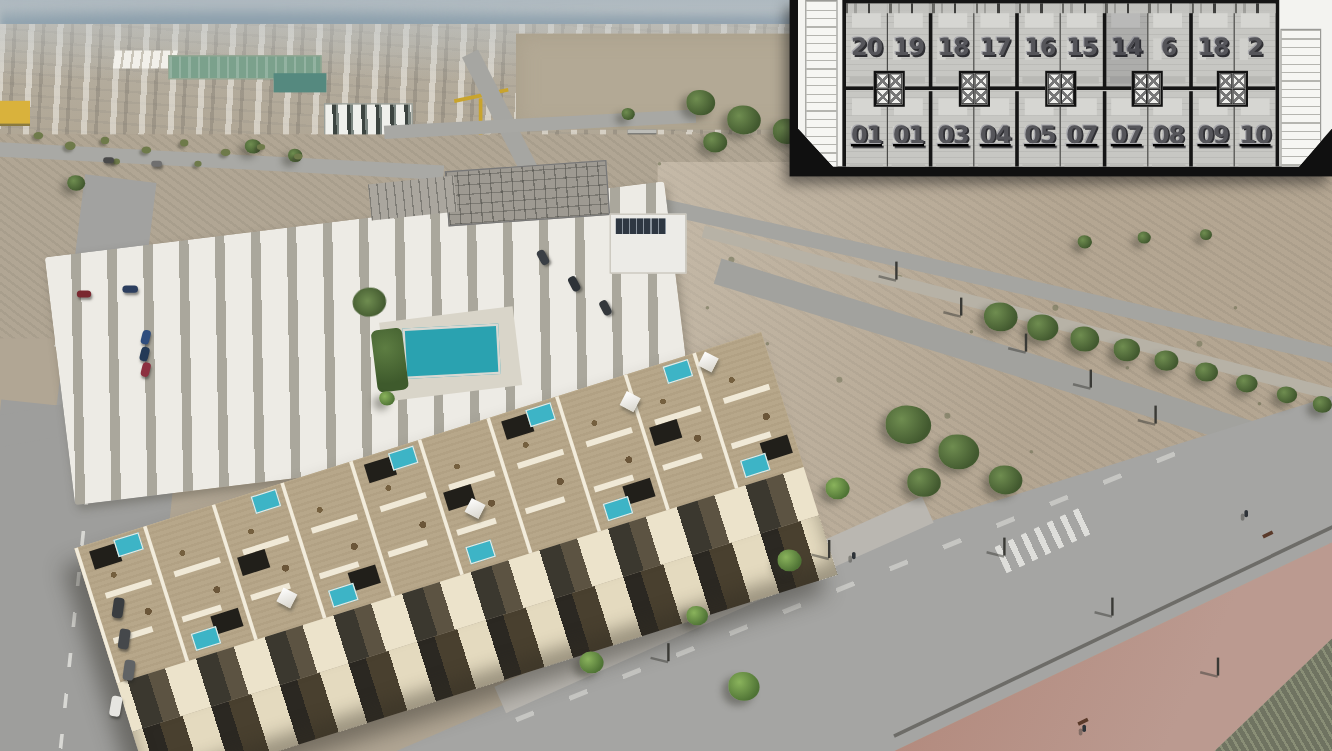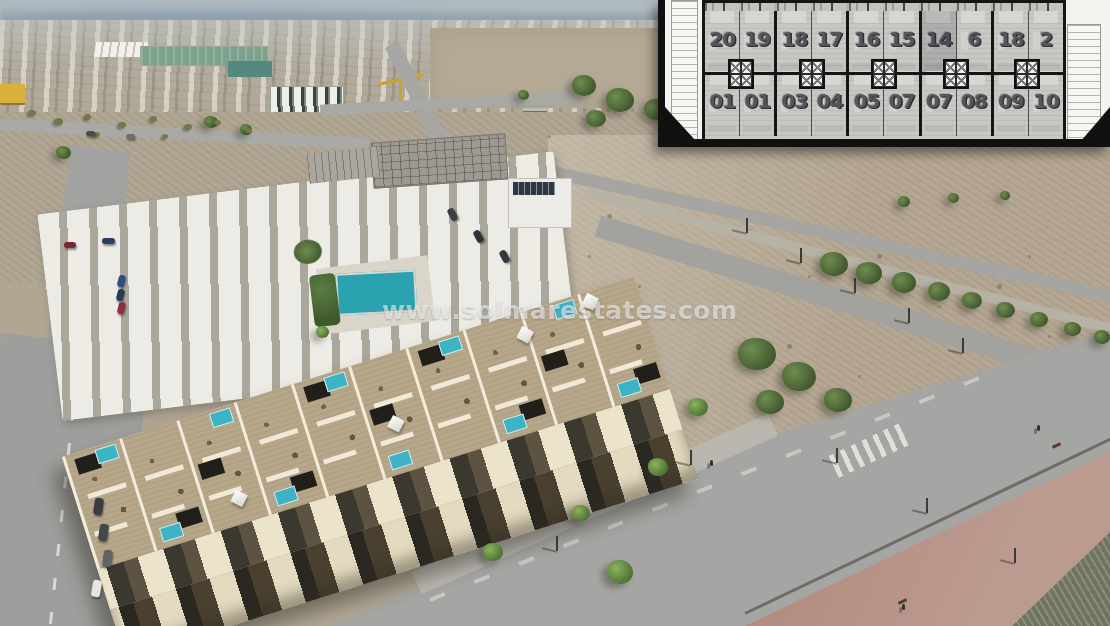--- a/index.html
+++ b/index.html
@@ -152,21 +152,21 @@
   .plan-inner{left:7px;top:0;right:0;bottom:8px;background:#f3f3f0;
        clip-path:polygon(0 0,100% 0,100% 77%,93.8% 100%,6.6% 100%,0 77%);}
   .ladder{background:repeating-linear-gradient(180deg,#b5b5b0 0 1px,#f6f6f3 1px 7px);
        border:1px solid #9a9a96;}
   .ladder-l{left:6px;top:0;width:27px;height:142px;}
   .ladder-r{left:402px;top:24px;width:34px;height:122px;}
   .plan-block{left:37px;top:0;width:364px;height:148px;border:3px solid #151515;background:#c7c7c3;}
   .top-cut{left:0;top:0;right:0;height:8px;z-index:3;opacity:.9;
        background:repeating-linear-gradient(90deg,#5e5e5a 0 2px,#c2c2be 2px 7px,#9a9a96 7px 9px,#c2c2be 9px 18px,#30302e 18px 20px,#c2c2be 20px 36px);}
   .prow{left:0;width:100%;height:71px;display:flex;position:absolute;}
-  .prow.top{top:0;} .prow.bot{top:62px;}
+  .prow.top{top:0;} .prow.bot{top:73px;text-decoration:underline;}
   .cell{position:relative!important;flex:1;display:flex;align-items:center;justify-content:center;
        border-left:1px solid #4a4a48;
        background:linear-gradient(#d6d6d2,#d6d6d2) 50% 10%/72% 20% no-repeat,
                   linear-gradient(#b9b9b5,#b9b9b5) 50% 94%/82% 8% no-repeat,
                   linear-gradient(#d0d0cc,#d0d0cc) 16% 55%/22% 26% no-repeat,
                   repeating-linear-gradient(0deg,rgba(85,85,83,.10) 0 1px,transparent 1px 5px);}
   .cell:first-child{border-left:none;}
   .cell:nth-child(odd):not(:first-child){border-left:3px solid #151515;}
   .cell.shaded::after{content:"";position:absolute;inset:0;background:rgba(40,40,48,.16);}
   .unum{position:relative!important;font-family:"DejaVu Sans",sans-serif;font-weight:bold;font-size:20px;
@@ -332,21 +332,20 @@
   <span class="lamp" style="left:690px;top:450px"></span>
   <span class="lamp" style="left:836px;top:448px"></span>
   <span class="lamp" style="left:926px;top:498px"></span>
   <span class="lamp" style="left:1014px;top:548px"></span>
   <span class="person" style="left:710px;top:460px"></span>
   <span class="person" style="left:1037px;top:425px"></span>
   <span class="person" style="left:902px;top:604px"></span>
   <span class="bench" style="left:1052px;top:444px"></span>
   <span class="bench" style="left:898px;top:600px"></span>
 
-  <div class="watermark">www.solmarestates.com</div>
 
   <div class="plan-overlay">
     <div class="plan-inner">
       <div class="ladder ladder-l"></div>
       <div class="ladder ladder-r"></div>
       <div class="plan-block">
         <div class="top-cut"></div>
         <div class="prow top">
           <div class="cell">
               <span class="unum">20</span>

